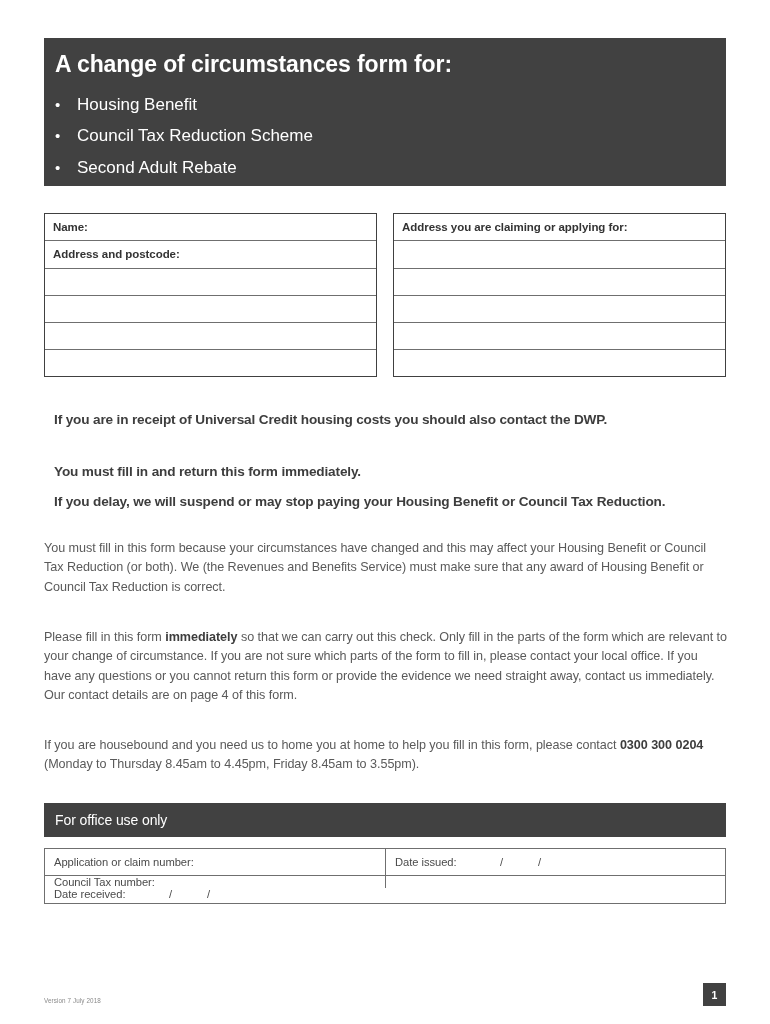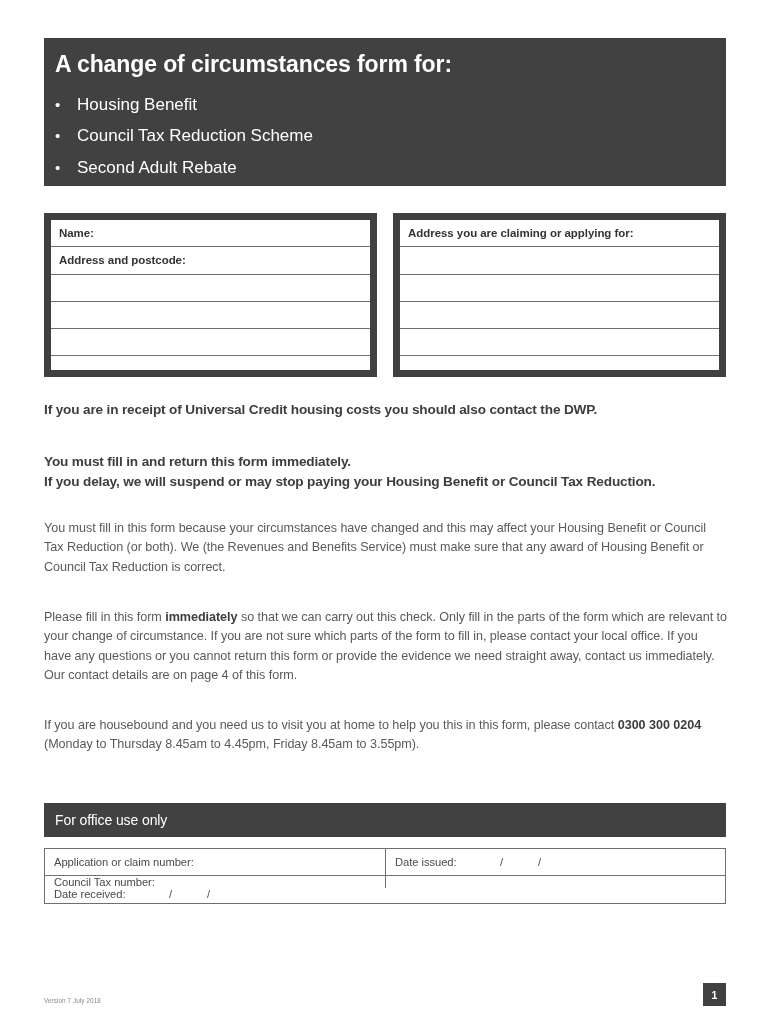--- a/index.html
+++ b/index.html
@@ -102,21 +102,21 @@
   .tables-row {
     position: absolute;
     left: 44px;
     top: 213px;
     width: 682px;
     height: 164px;
   }
   .form-table {
     position: absolute;
     top: 0;
-    border: 7px solid #404040;
+    border: 1px solid #404040;
     box-sizing: border-box;
     background: #ffffff;
   }
   .form-table.left  { left: 0;     width: 333px; height: 164px; }
   .form-table.right { left: 349px; width: 333px; height: 164px; }
   .ft-row {
     height: 27.3px;
     border-bottom: 1px solid #6f6f6f;
     box-sizing: border-box;
     display: flex;
@@ -131,21 +131,21 @@
   .ft-row.blank { font-weight: normal; }
 
   
   .body-area {
     position: absolute;
     left: 44px;
     top: 400px;
     width: 684px;
   }
   p.lead {
-    margin: 0;
+    margin: 10px;
     font-size: 13.6px;
     font-weight: bold;
     color: #3d3d3d;
     line-height: 1.52;
     letter-spacing: -0.15px;
   }
   p.lead.spaced { margin-top: 31px; }
   p.para {
     margin: 26px 0 0 0;
     font-size: 12.6px;
@@ -281,21 +281,21 @@
 
   <div class="body-area">
     <p class="lead">If you are in receipt of Universal Credit housing costs you should also contact the DWP.</p>
     <p class="lead spaced">You must fill in and return this form immediately.</p>
     <p class="lead">If you delay, we will suspend or may stop paying your Housing Benefit or Council Tax Reduction.</p>
     <p class="para">You must fill in this form because your circumstances  have changed and this may affect your Housing Benefit or Council Tax Reduction (or both). We (the Revenues and Benefits Service) must make sure that any award of Housing Benefit or Council Tax Reduction is correct.</p>
     <p class="para tight">
       <span>Please fill in this form </span><b>immediately</b><span> so that we can carry out this check. Only fill in the parts of the form which are relevant to your change of circumstance. If you are not sure which parts of the form to fill in, please contact your local office. If you have any questions or you cannot return this form or provide the evidence we need straight away, contact us immediately. Our contact details are on page 4 of this form.</span>
     </p>
     <p class="para tight">
-      <span>If you are housebound and you need us to visit you at home to help you this in this form, please contact </span><b>0300 300 0204</b><span> (Monday to Thursday 8.45am to 4.45pm, Friday 8.45am to 3.55pm).</span>
+      <span>If you are housebound and you need us to home you at home to help you fill in this form, please contact </span><b>0300 300 0204</b><span> (Monday to Thursday 8.45am to 4.45pm, Friday 8.45am to 3.55pm).</span>
     </p>
   </div>
 
   <div class="office-bar">
     <span class="office-bar-label">For office use only</span>
   </div>
 
   <div class="office-table">
     <div class="ot-row">
       <div class="ot-cell c1">Application or claim number:</div>

